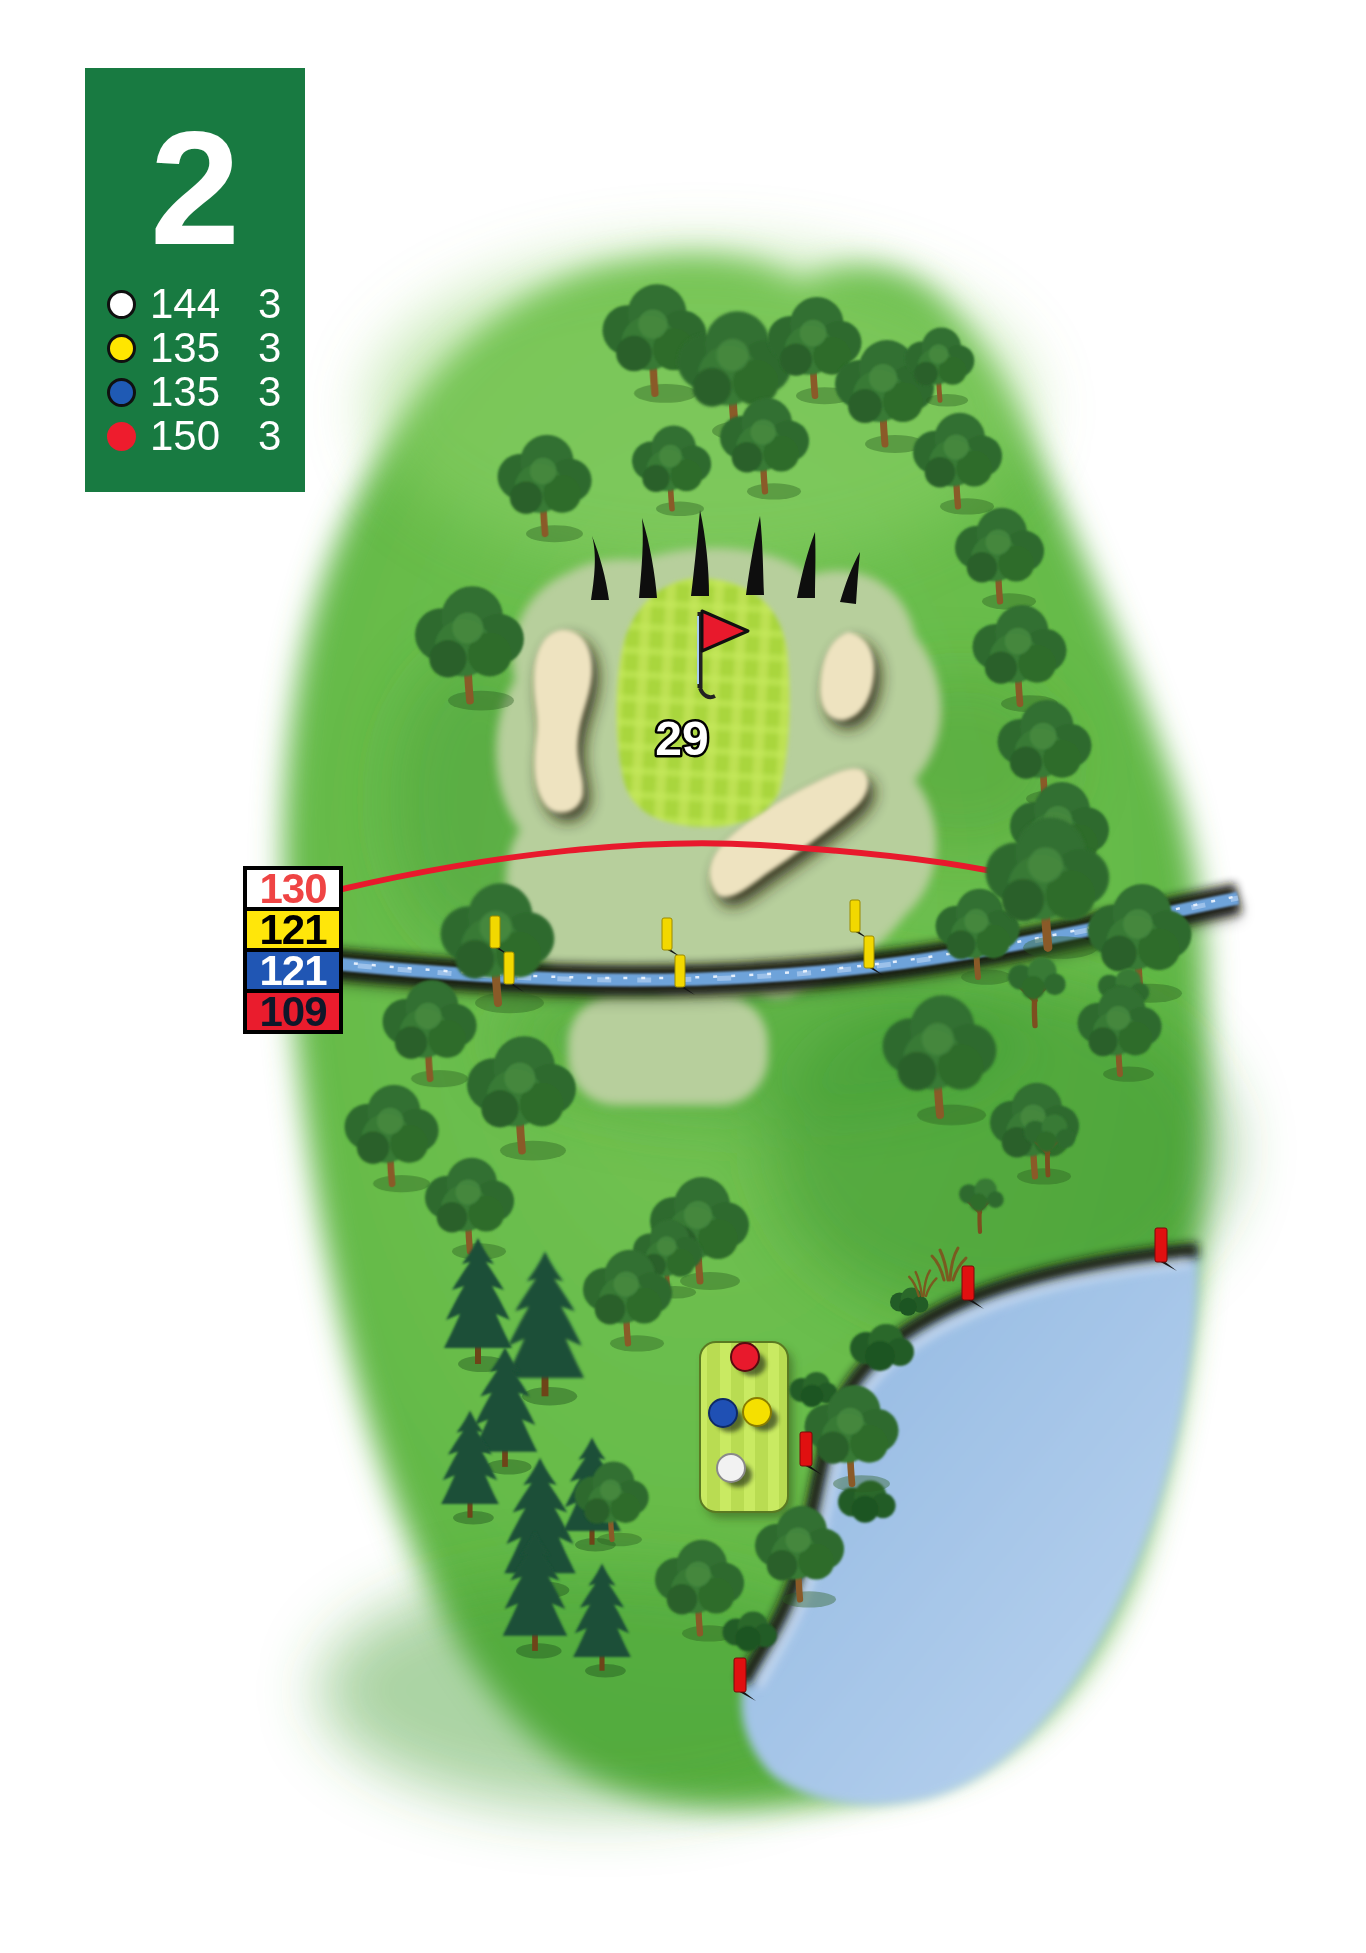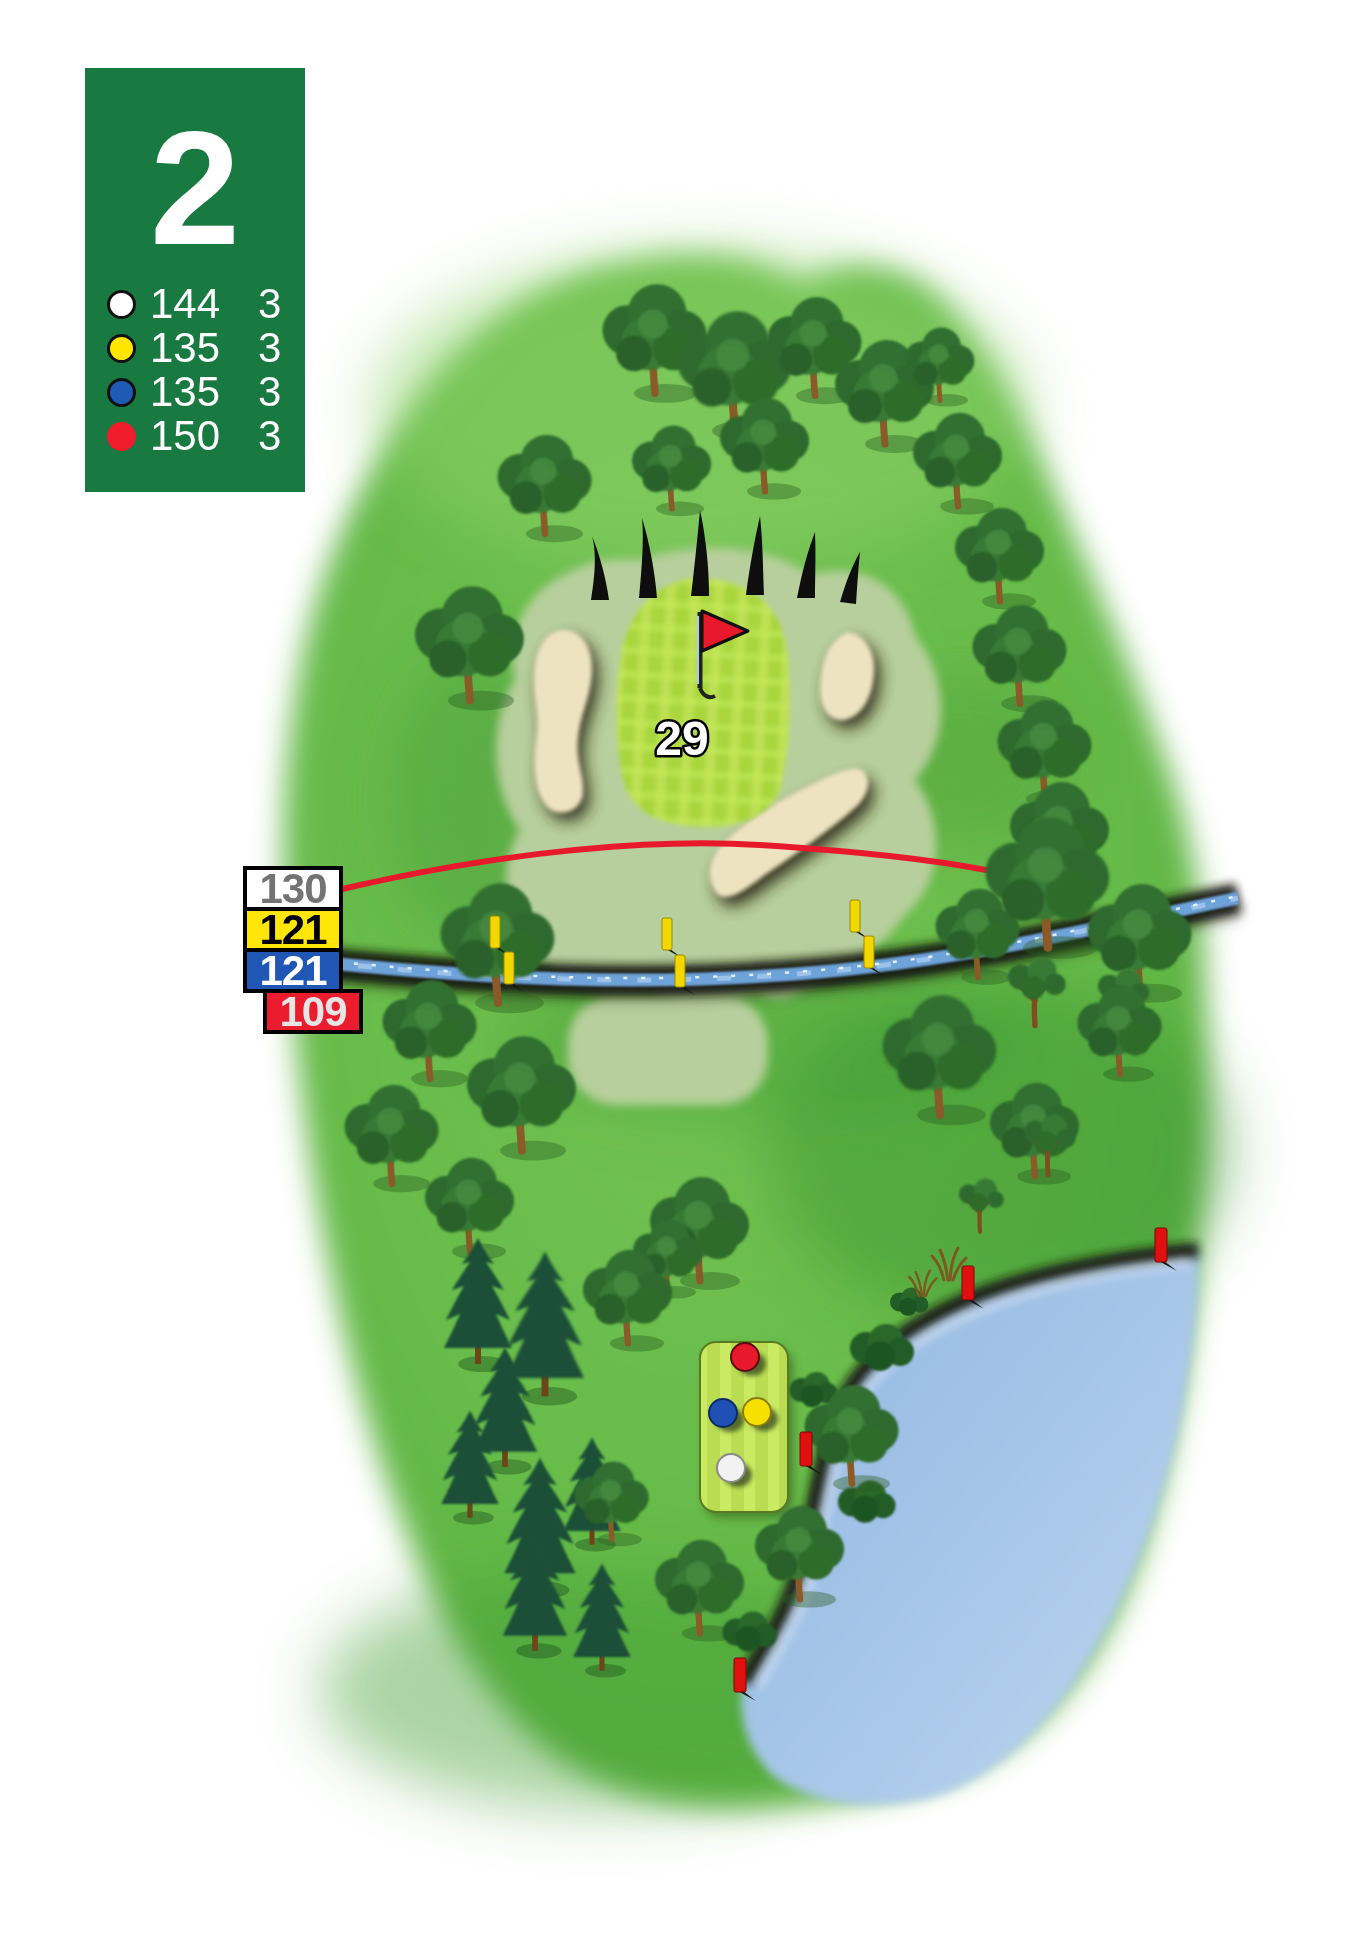--- a/index.html
+++ b/index.html
@@ -19,24 +19,24 @@
   .tee-dot.blue{background:#1f5ab4;}
   .tee-dot.red{background:#ee1c2d;border:none;}
   .tee-dist{color:#ffffff;font-size:42px;width:96px;margin-left:14px;}
   .tee-par{color:#ffffff;font-size:42px;margin-left:12px;}
 
   
   .marker-stack{position:absolute;left:243px;top:866px;}
   .marker{width:92px;height:37px;border:4px solid #000000;margin-top:-4px;
           text-align:center;font-size:42px;line-height:37px;font-weight:700;letter-spacing:-1px;}
   .marker:first-child{margin-top:0;}
-  .mk-white{background:#ffffff;color:#737373;}
+  .mk-white{background:#ffffff;color:#ef4444;}
   .mk-yellow{background:#ffe60a;color:#000000;}
   .mk-blue{background:#2056b4;color:#ffffff;}
-  .mk-red{background:#ea1c2d;color:#e5e5e5;margin-left:20px;}
+  .mk-red{background:#ea1c2d;color:#0f172a;}
 
   .depth-text{font-size:48px;font-weight:700;fill:#ffffff;stroke:#000000;stroke-width:5px;
               paint-order:stroke;stroke-linejoin:round;font-family:"Liberation Sans","DejaVu Sans",sans-serif;}
 </style>
 </head>
 <body>
 
 <div class="canvas">
 
   <svg class="course-svg" viewBox="0 0 1366 1953" xmlns="http://www.w3.org/2000/svg">

